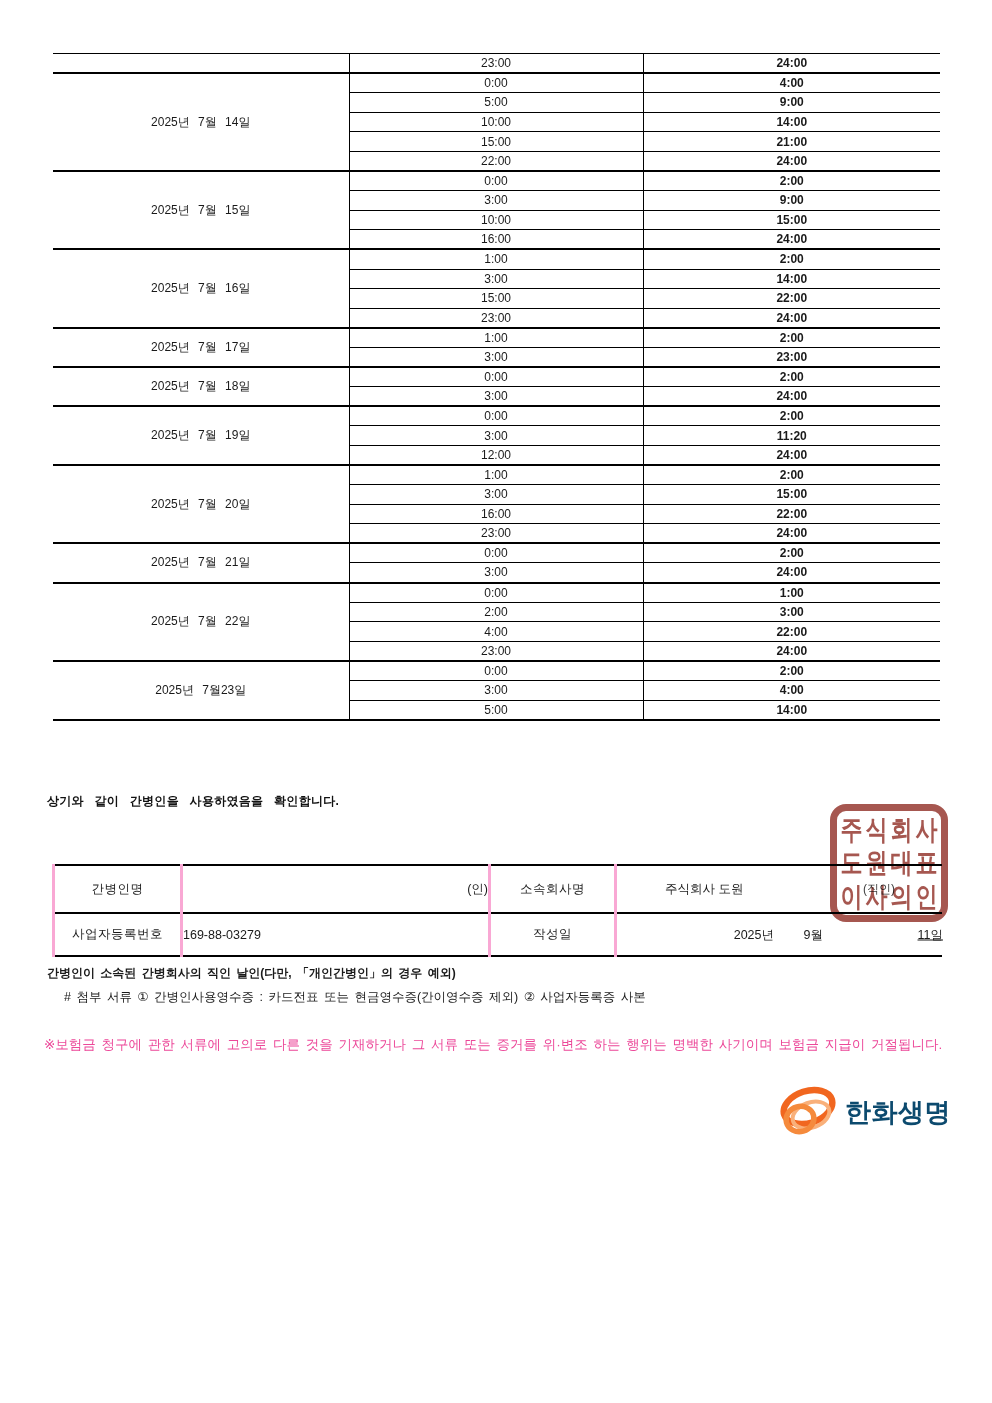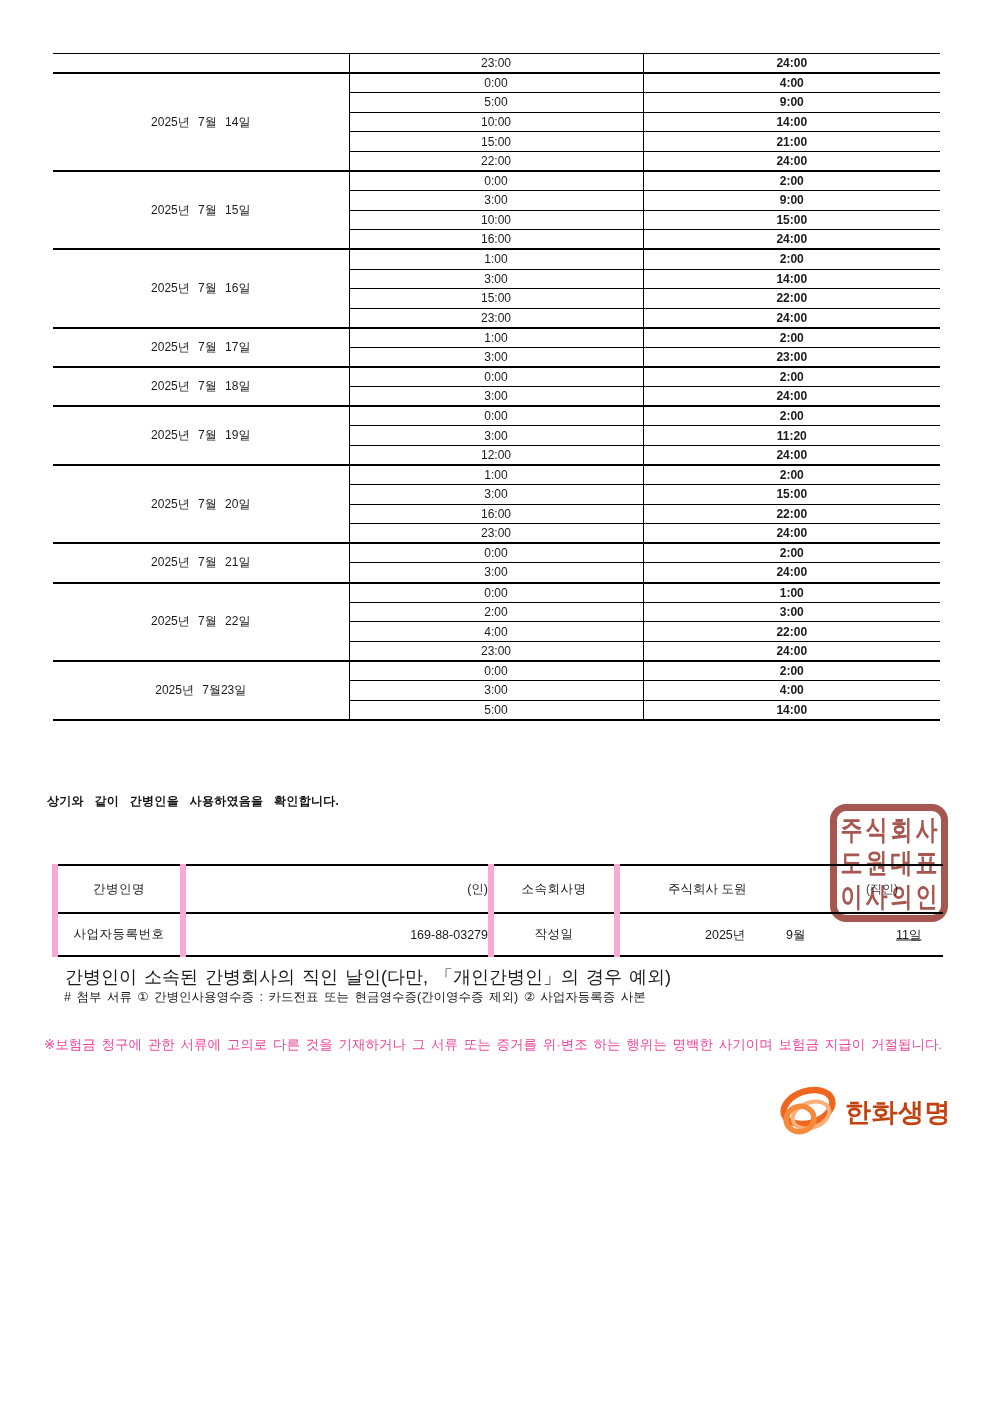--- a/index.html
+++ b/index.html
@@ -34,58 +34,58 @@
   }
   
   .info-wrap{position:absolute;left:52px;top:864px;width:888px;}
   table.info{border-collapse:collapse;table-layout:fixed;width:888px;}
   table.info col.i1{width:128px;}
   table.info col.i2{width:308px;}
   table.info col.i3{width:126px;}
   table.info col.i4{width:326px;}
   table.info td{
     font-size:12.5px;vertical-align:middle;padding:0;color:#1a1a1a;
-    border-top:2px solid #000;border-bottom:2px solid #000;border-left:6px solid #f9a8d4;
+    border-top:2px solid #000;border-bottom:2px solid #000;border-left:3px solid #f9a8d4;
     position:relative;white-space:nowrap;
   }
   table.info td:last-child{border-right:none;}
   table.info tr.r1 td{height:46px;}
   table.info tr.r2 td{height:41px;}
   td.lbl{text-align:center;letter-spacing:0.5px;}
-  td.val-center{text-align:right;}
+  td.val-center{text-align:left;}
   td.seal-cell{text-align:right;padding-right:10px;}
   .company-span{position:absolute;left:48px;top:50%;transform:translateY(-50%);}
   .jikin-span{position:absolute;left:246px;top:50%;transform:translateY(-50%);font-size:12px;color:#404040;}
-  .date-part{position:absolute;top:50%;transform:translateY(-50%);text-align:left;}
+  .date-part{position:absolute;top:50%;transform:translateY(-50%);text-align:right;}
   .dp-year{left:85px;width:72px;}
   .dp-month{left:166px;width:40px;}
   .dp-day{left:276px;width:50px;text-decoration:underline;}
   
   .seal{
     position:absolute;left:830px;top:804px;width:100px;height:100px;
     border:7px solid var(--seal,#9a4038);border-radius:16px;
     display:grid;grid-template-columns:repeat(4,1fr);grid-template-rows:repeat(3,1fr);
     color:var(--seal,#9a4038);z-index:3;mix-blend-mode:multiply;opacity:0.88;
     padding:2px;background:transparent;
   }
   .seal span{
     display:flex;align-items:center;justify-content:center;
     font-size:22px;font-weight:700;line-height:1;transform:scaleY(1.25);
   }
   
-  .note1{position:absolute;left:65px;top:965px;font-size:18px;word-spacing:2px;}
+  .note1{position:absolute;left:47px;top:965px;font-size:12px;word-spacing:2px;font-weight:bold;}
   .note2{position:absolute;left:64px;top:989px;font-size:12.5px;word-spacing:2px;}
   .warning{
     position:absolute;left:44px;top:1032px;width:899px;
     font-size:13.5px;font-weight:500;line-height:26px;
     text-align:justify;word-spacing:2px;color:#ec4899;
   }
   
   .logo{position:absolute;left:778px;top:1086px;display:flex;align-items:center;gap:9px;}
-  .logo-text{font-size:26px;font-weight:800;color:#c2410c;letter-spacing:0.5px;}
+  .logo-text{font-size:26px;font-weight:800;color:#0c4a6e;letter-spacing:0.5px;}
 </style>
 </head>
 <body>
 
 <div class="sched-wrap">
   <table class="sched">
     <colgroup>
         <col class="c1">
         <col class="c2">
         <col class="c3">

